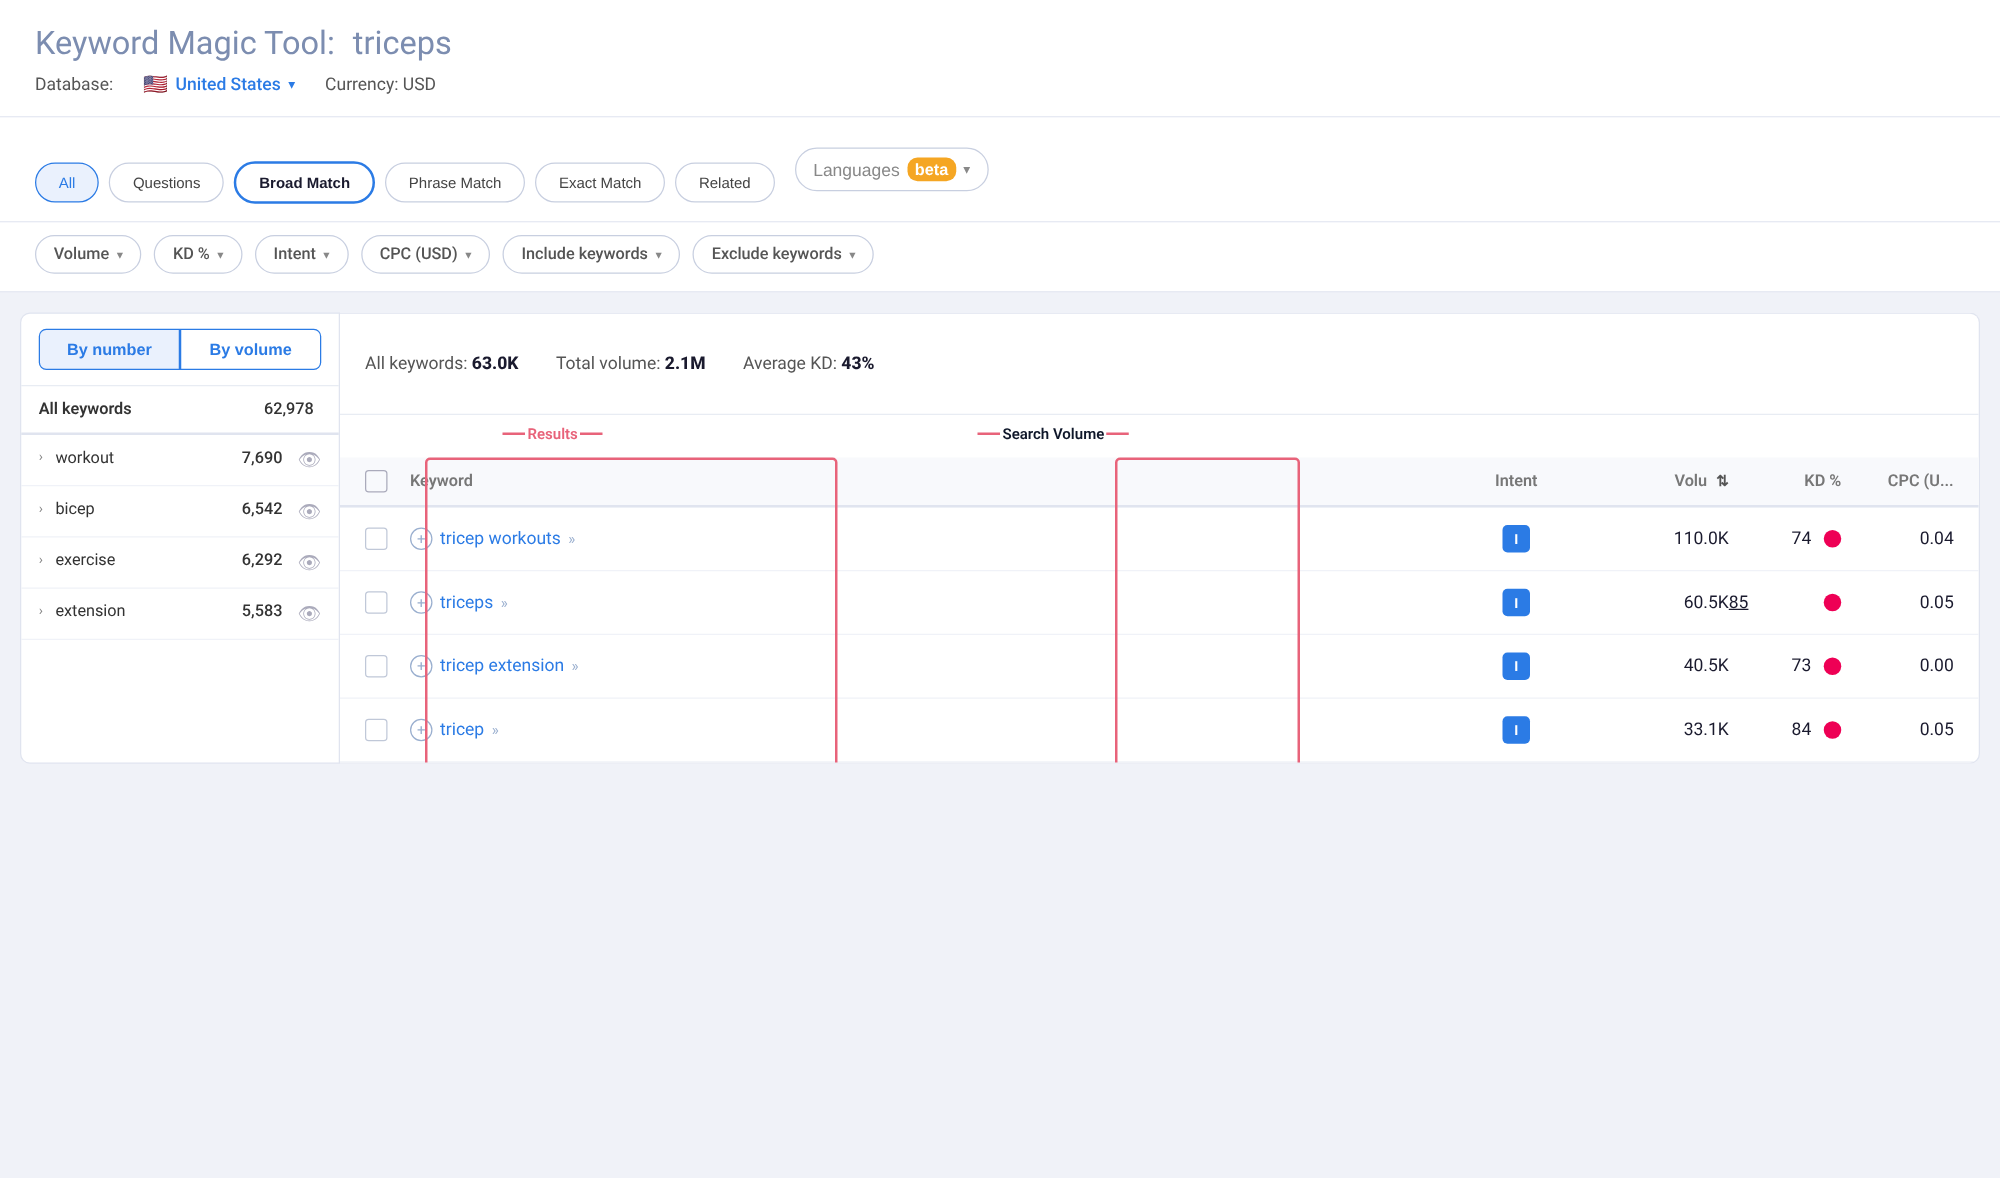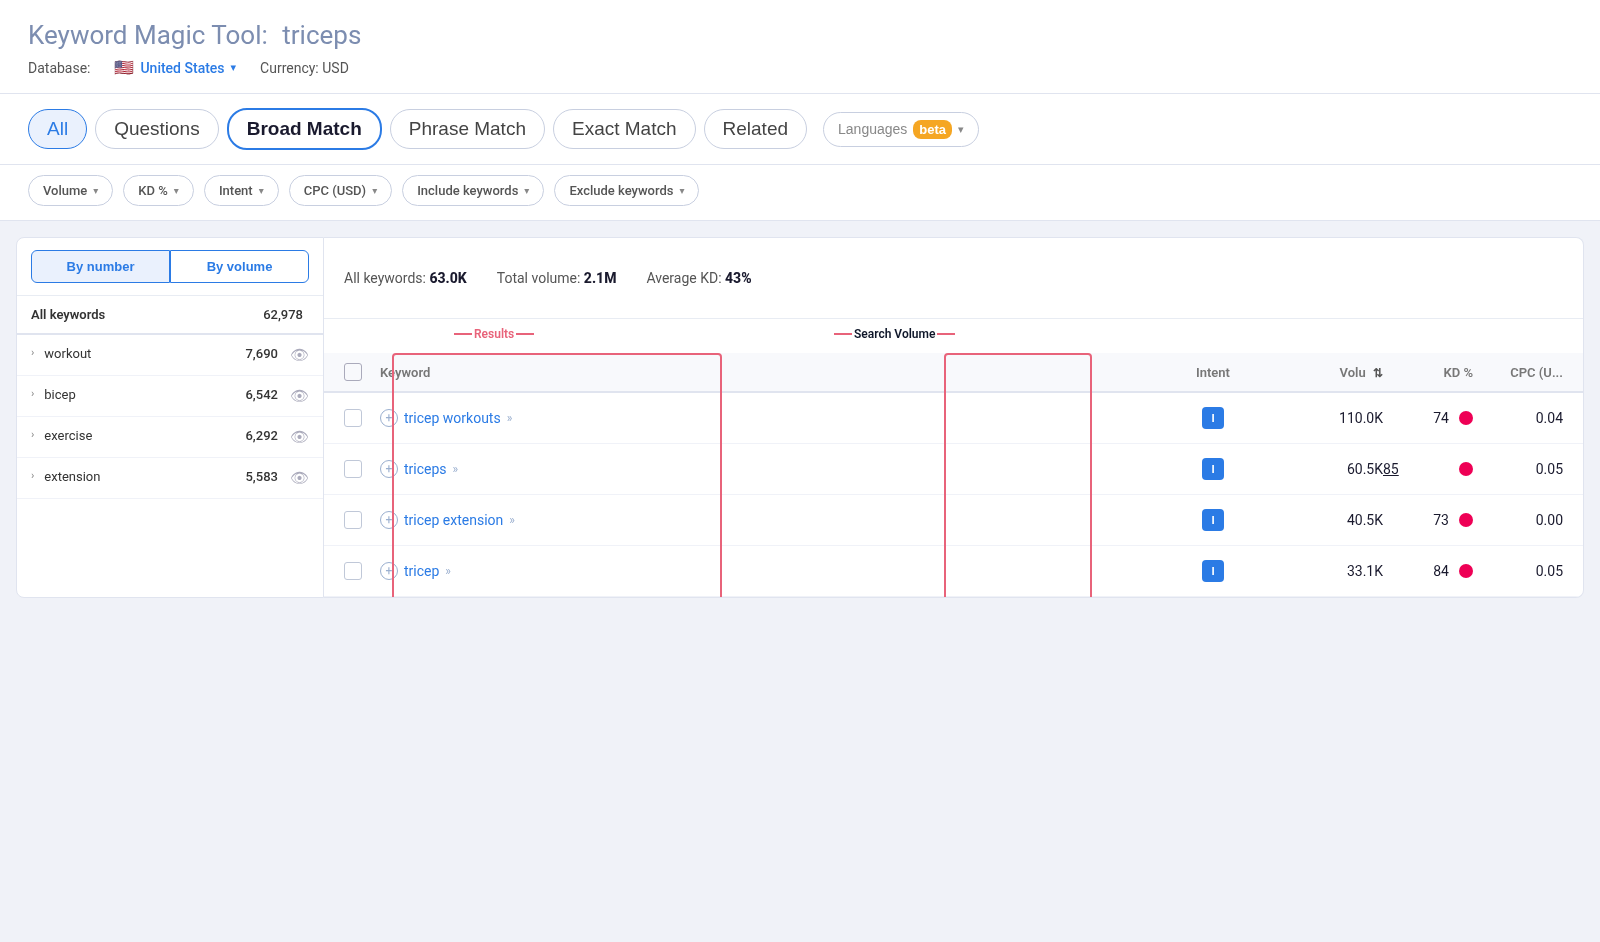--- a/index.html
+++ b/index.html
@@ -55,23 +55,24 @@
       gap: 8px;
       flex-wrap: wrap;
     }
     .tab-btn {
       padding: 8px 18px;
       border-radius: 20px;
       border: 1.5px solid #c8cfe0;
       background: white;
       color: #444;
       cursor: pointer;
-      font-size: 19px;
+      font-size: 12px;
       font-weight: 500;
       transition: all 0.15s;
+      margin-top: 21px;
     }
     .tab-btn.active {
       border-color: #2b7be5;
       background: #eaf1fd;
       color: #2b7be5;
     }
     .tab-btn.selected-bold {
       border-color: #2b7be5;
       background: white;
       color: #1a1a2e;
@@ -121,21 +122,21 @@
       font-size: 13px;
       font-weight: 500;
     }
     .filter-dropdown .chevron { font-size: 10px; color: #888; }
     .main-content {
       display: flex;
       gap: 0;
       padding: 16px 16px 0;
     }
     .sidebar {
-      width: 308px;
+      width: 256px;
       background: white;
       border-radius: 8px 0 0 8px;
       border: 1px solid #e0e4ef;
       flex-shrink: 0;
     }
     .sidebar-toggle {
       display: flex;
       align-items: center;
       border-bottom: 1px solid #e8ecf3;
       padding: 12px 14px;

